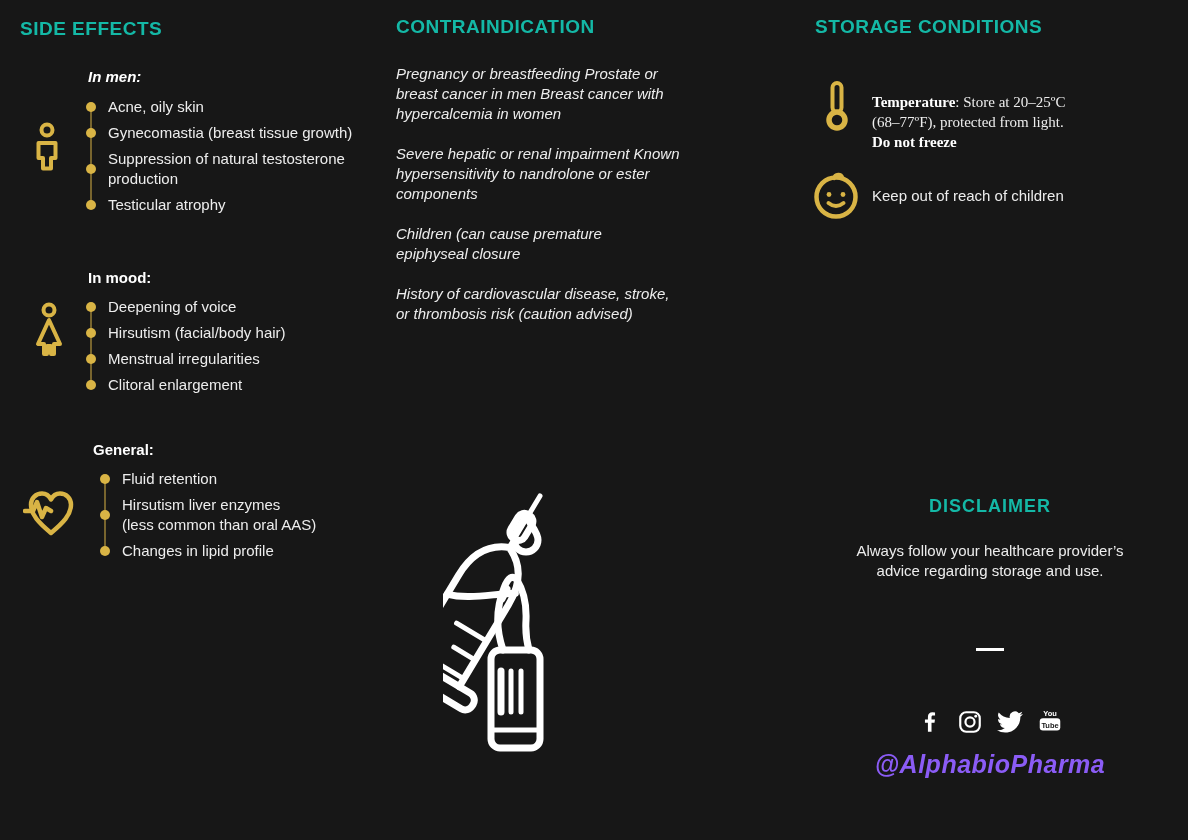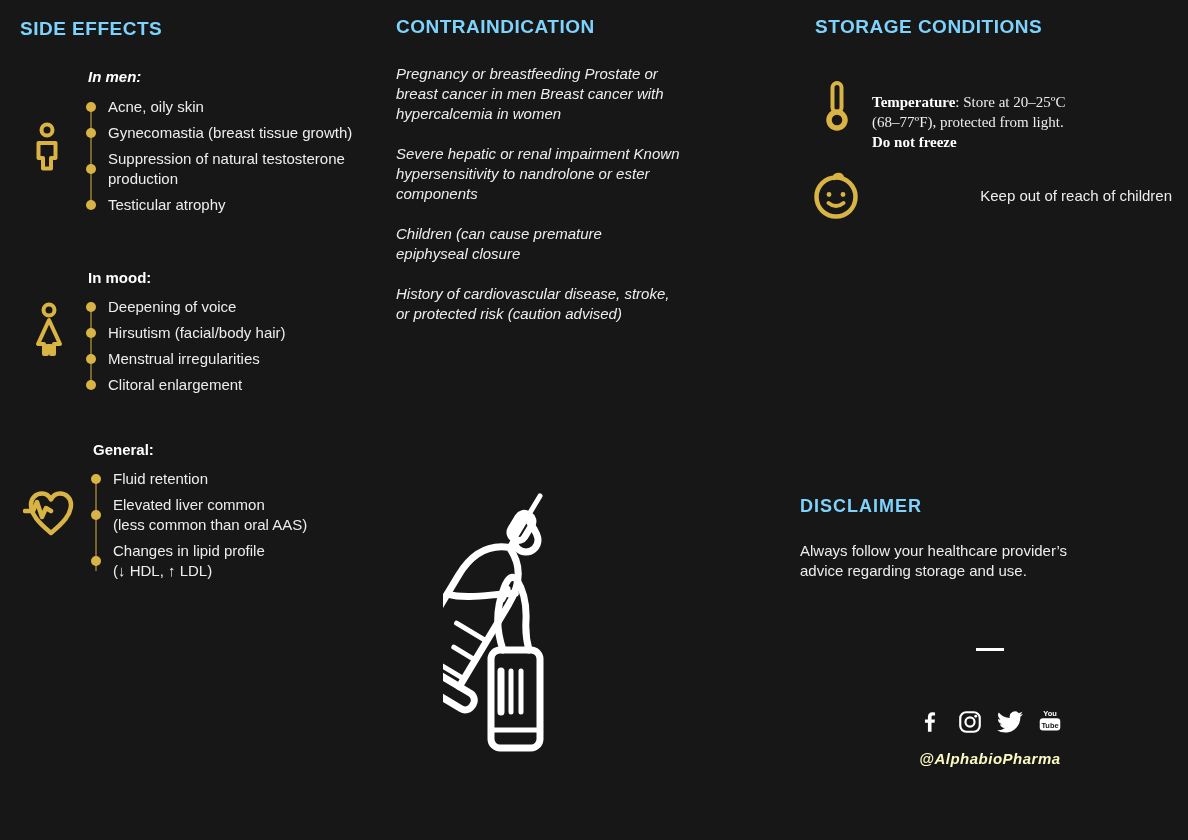--- a/index.html
+++ b/index.html
@@ -1,36 +1,36 @@
 <!DOCTYPE html>
 <html><head>
 <meta charset="utf-8">
 <style>
   * { margin:0; padding:0; box-sizing:border-box; }
   html,body { width:1188px; height:840px; }
   body { background:#171717; font-family:"Liberation Sans", sans-serif; overflow:hidden; position:relative; color:#ededed; }
   .abs { position:absolute; }
-  .col-title { font-size:19px; font-weight:700; color:#7dd3fc; letter-spacing:.5px; }
+  .col-title { font-size:19px; font-weight:700; color:#14b8a6; letter-spacing:.5px; }
   .group-heading { font-size:15px; font-weight:700; color:#ffffff; }
   .body-text { font-size:15px; line-height:20px; color:#ededed; }
   .pre { white-space:pre-line; }
   .bold-white { font-weight:700; color:#ffffff; }
 
   ul.timeline { list-style:none; position:absolute; }
   ul.timeline::before { content:''; position:absolute; left:4px; top:13px; bottom:13px; width:2px; background:rgba(217,180,69,.5); }
   ul.timeline li { position:relative; padding:3px 0 3px 22px; font-size:15px; line-height:20px; color:#ededed; }
   ul.timeline li::before { content:''; position:absolute; left:0; top:50%; margin-top:-5px; width:10px; height:10px; border-radius:50%; background:#d9b445; z-index:1; }
   ul.timeline li .sub { display:block; }
 
   .para { margin-bottom:20px;font-style:italic; }
-  .disclaimer-wrap { text-align:left; }
+  .disclaimer-wrap { text-align:center; }
   .dash { width:28px; height:3px; background:#ffffff; margin:0 auto; }
   .social-row { display:flex; justify-content:center; align-items:center; gap:12px; }
   .social-row .sicon { width:28px; height:28px; display:flex; align-items:center; justify-content:center; cursor:pointer; }
-  .handle { font-size:15px; font-weight:700; font-style:italic; color:#fef9c3; letter-spacing:.5px; }
+  .handle { font-size:25px; font-weight:700; font-style:italic; color:#8b5cf6; letter-spacing:.5px; }
 </style>
 </head>
 <body>
 
 <div class="abs" style="left:20px; top:18px;">
   <span class="col-title">SIDE EFFECTS</span>
 </div>
 
 <div class="abs group-heading" style="left:88px; top:68px;font-style:italic;">In men:</div>
 <svg class="abs" style="left:32px; top:122px;" width="30" height="64" viewBox="0 0 30 64">
@@ -60,38 +60,38 @@
   <li><span>Clitoral enlargement</span></li>
 </ul>
 
 <div class="abs group-heading" style="left:93px; top:441px;">General:</div>
 <svg class="abs" style="left:23px; top:486px;" width="56" height="54" viewBox="0 0 56 54">
   <g fill="none" stroke="#d9b445" stroke-width="4.5" stroke-linejoin="round" stroke-linecap="round">
     <path d="M28 47 C 16 37 8 29 8 18.5 C8 12 13 7.5 19 7.5 C23.5 7.5 26.5 10.5 28 13.5 C29.5 10.5 32.5 7.5 37 7.5 C43 7.5 48 12 48 18.5 C48 29 40 37 28 47 Z"></path>
     <polyline points="2,25 10,25 14,16 19,31 23,22 28,25"></polyline>
   </g>
 </svg>
-<ul class="timeline" style="left:91px; top:466px; width:300px;">
+<ul class="timeline" style="left:100px; top:466px; width:300px;">
   <li><span>Fluid retention</span></li>
-  <li><span>Elevated liver common</span><span class="sub">(less common than oral AAS)</span></li>
-  <li><span>Changes in lipid profile</span><span class="sub">(↓ HDL, ↑ LDL)</span></li>
+  <li><span>Hirsutism liver enzymes</span><span class="sub">(less common than oral AAS)</span></li>
+  <li><span>Changes in lipid profile</span></li>
 </ul>
 
 <div class="abs" style="left:396px; top:16px; width:360px;">
   <div class="col-title" style="margin-bottom:26px;">CONTRAINDICATION</div>
   <div class="body-text pre para">Pregnancy or breastfeeding Prostate or
 breast cancer in men Breast cancer with
 hypercalcemia in women</div>
   <div class="body-text pre para">Severe hepatic or renal impairment Known
 hypersensitivity to nandrolone or ester
 components</div>
   <div class="body-text pre para">Children (can cause premature
 epiphyseal closure</div>
   <div class="body-text pre para">History of cardiovascular disease, stroke,
-or protected risk (caution advised)</div>
+or thrombosis risk (caution advised)</div>
 </div>
 
 <svg class="abs" style="left:443px; top:468px;" width="322" height="332" viewBox="0 0 322 332">
   <g fill="none" stroke="#ffffff" stroke-width="7" stroke-linecap="round" stroke-linejoin="round">
 
     <path d="M83 48 C78 58 71 64 71 72 A12 12 0 0 0 95 72 C95 64 88 58 83 48 Z"></path>
 
     <path d="M60 182 Q49 150 61 120 Q67 104 74 112 Q84 128 83 152 Q82 168 86 182"></path>
     <line x1="59" y1="131" x2="64" y2="121"></line>
     <rect x="48" y="182" width="49" height="98" rx="9"></rect>
@@ -133,21 +133,21 @@
 
 <svg class="abs" style="left:812px; top:172px;" width="48" height="48" viewBox="0 0 48 48">
   <g fill="none" stroke="#d9b445" stroke-linecap="round">
     <circle cx="24" cy="25" r="19.5" stroke-width="4.5"></circle>
     <path d="M22 6.5 C22.5 1.5 30 1 30.5 6" stroke-width="3.5"></path>
     <path d="M16.5 31 Q24 37 31.5 31" stroke-width="4"></path>
   </g>
   <circle cx="17" cy="22.5" r="2.4" fill="#d9b445"></circle>
   <circle cx="31" cy="22.5" r="2.4" fill="#d9b445"></circle>
 </svg>
-<div class="abs body-text" style="left:872px; top:186px; width:300px;text-align:right;">Keep out of reach of children</div>
+<div class="abs body-text" style="left:872px; top:186px; width:300px;">Keep out of reach of children</div>
 
 <div class="abs disclaimer-wrap" style="left:800px; top:496px; width:380px;">
   <div class="col-title" style="font-size:18px; letter-spacing:1px;">DISCLAIMER</div>
   <div class="body-text pre" style="margin-top:24px;">Always follow your healthcare provider’s
 advice regarding storage and use.</div>
 </div>
 <div class="abs dash" style="left:976px; top:648px;"></div>
 
 <div class="abs social-row" style="left:800px; top:708px; width:380px;">
   <span class="sicon">

